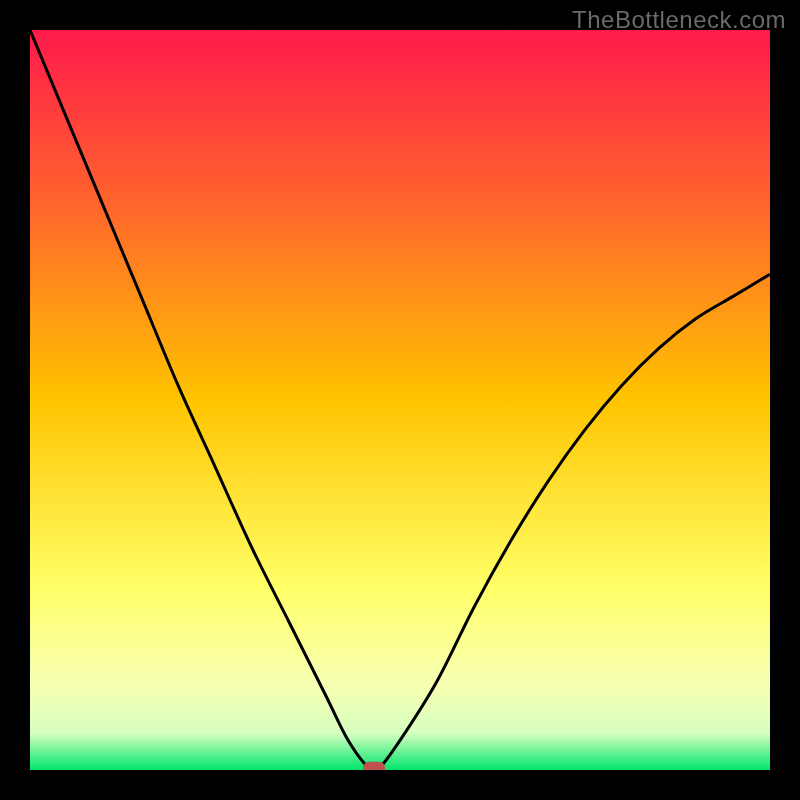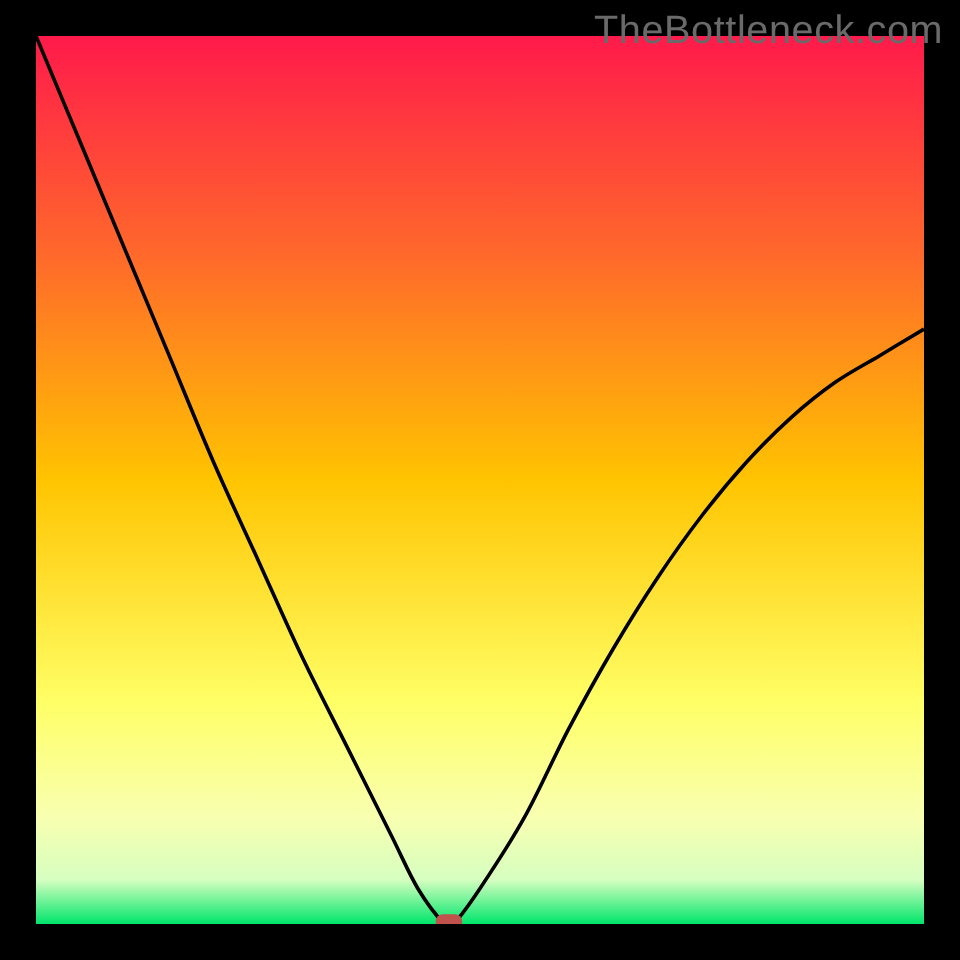--- a/index.html
+++ b/index.html
@@ -9,21 +9,21 @@
     height: 800px;
     background: #000;
     position: relative;
     font-family: Arial, sans-serif;
   }
   .watermark {
     position: absolute;
     top: 6px;
     right: 14px;
     color: #6a6a6a;
-    font-size: 33px;
+    font-size: 24px;
     font-weight: 500;
     letter-spacing: 0.5px;
     z-index: 10;
   }
   .frame {
     position: absolute;
     top: 30px;
     left: 30px;
     width: 740px;
     height: 740px;

